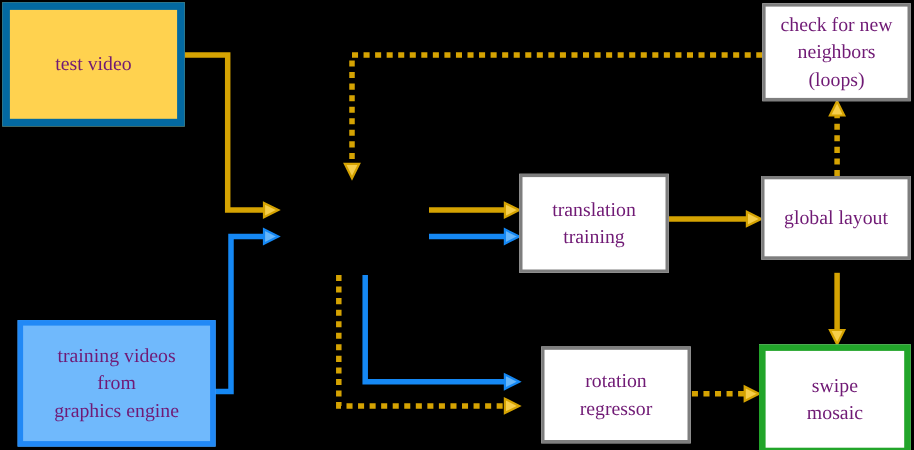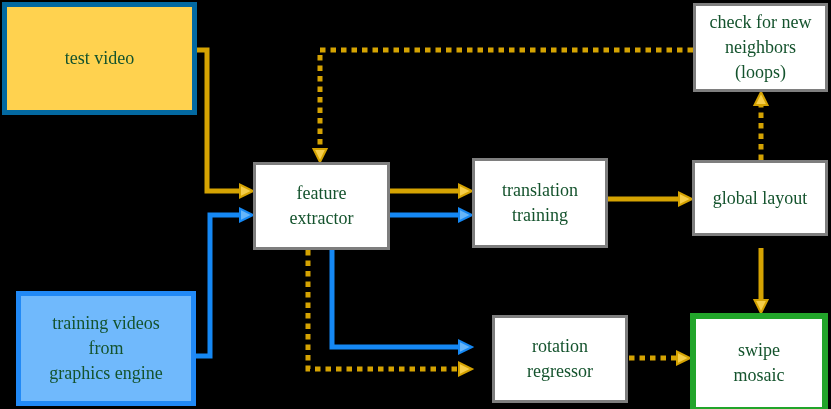--- a/index.html
+++ b/index.html
@@ -19,26 +19,26 @@
   .node {
     position: absolute;
     box-sizing: border-box;
     display: flex;
     align-items: center;
     justify-content: center;
     text-align: center;
     white-space: pre-line;
     font-size: 18px;
     line-height: 1.38;
-    color: #14532d;
+    color: #701a75;
   }
   .node-test {
-    left: 2px; top: 2px; width: 195px; height: 113px;
+    left: 2px; top: 2px; width: 166px; height: 113px;
     background: #FFD24F;
-    border: 5px solid #0369a1;
+    border: 7px solid #0369a1;
   }
   .node-train {
     left: 16px; top: 291px; width: 180px; height: 115px;
     background: #70B9FC;
     border: 5px solid #2189F6;
     text-align: center;
   }
   .node-white {
     background: #FFFFFF;
     border: 3px solid #7E7E7E;
@@ -83,22 +83,20 @@
       <polyline points="693,50 320,50 320,149" fill="none" stroke="#D5A302" stroke-width="5" stroke-linejoin="miter" stroke-dasharray="5.5 5"></polyline>
       <polygon points="320,162 313.5,149 326.5,149" fill="#F6CE4A" stroke="#D5A302" stroke-width="2" stroke-linejoin="miter"></polygon>
     </svg>
 
   <div class="node node-test">test video</div>
 
   <div class="node node-train">training videos
 from
 graphics engine</div>
 
-  <div class="node node-white node-feature">feature
-extractor</div>
 
   <div class="node node-white node-translation">translation
 training</div>
 
   <div class="node node-white node-rotation">rotation
 regressor</div>
 
   <div class="node node-white node-global">global layout</div>
 
   <div class="node node-white node-check">check for new

